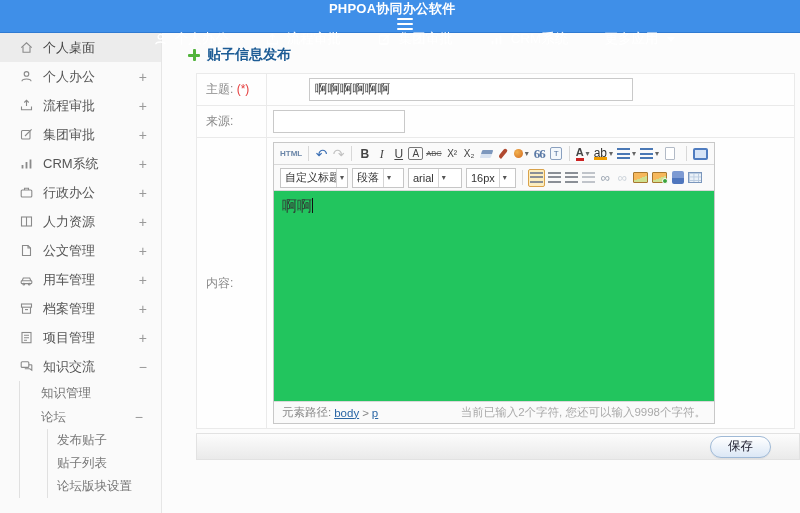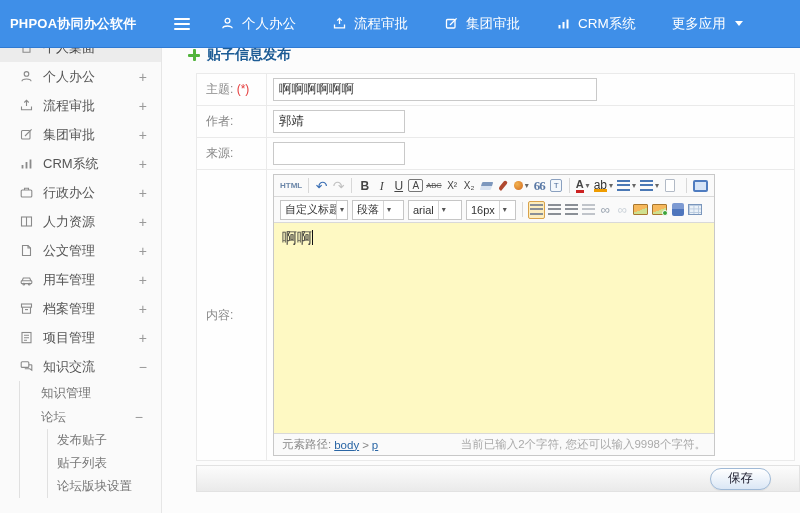--- a/index.html
+++ b/index.html
@@ -3,22 +3,22 @@
 <meta charset="utf-8">
 <style>
   * { box-sizing: border-box; }
   html,body { margin:0; padding:0; }
   body {
     width:800px; height:513px; position:relative; overflow:hidden;
     font-family:"Liberation Sans","DejaVu Sans",sans-serif;
     background:#fcfcfc; color:#333;
   }
   
-  .topbar{position:absolute;top:0;left:0;width:800px;height:48px;background:#3F8FE8;
-    border-bottom:1px solid #2f7ad2;display:flex;align-items:center;color:#fff;z-index:5;}
+  .topbar{position:absolute;top:0;left:0;width:800px;height:33px;background:#3F8FE8;
+    border-bottom:1px solid #2f7ad2;display:flex;align-items:center;color:#fff;z-index:5;flex-direction:column;}
   .brand{width:162px;padding-left:10px;font-size:13px;font-weight:bold;letter-spacing:.2px;flex:none;}
   .hamb{width:18px;height:12px;margin:0 0 0 12px;position:relative;cursor:pointer;flex:none;}
   .hamb i{position:absolute;left:0;width:16px;height:2px;background:#fff;border-radius:1px;}
   .hamb i:nth-child(1){top:0}.hamb i:nth-child(2){top:5px}.hamb i:nth-child(3){top:10px}
   .topnav{display:flex;align-items:center;margin-left:28px;gap:36px;font-size:13.5px;}
   .ni{display:flex;align-items:center;gap:7px;cursor:pointer;white-space:nowrap;}
   .ni svg{display:block;}
   .caret-w{width:0;height:0;border-left:4px solid transparent;border-right:4px solid transparent;border-top:5px solid #fff;margin-left:2px;}
   
   .sidebar{position:absolute;top:33px;left:0;width:162px;height:480px;background:#fafafa;
@@ -45,23 +45,23 @@
   td.lab{width:70px;padding-left:9px;font-size:12px;color:#888;}
   td.val{padding:3px 6px;}
   .req{color:#E43B3B;}
   tr.r-s td{height:33px;}
   tr.r-i td{height:32px;}
   .fselect{display:inline-flex;align-items:center;height:21px;border:1px solid #767676;background:#fff;
     padding:0 5px 0 7px;font-size:12.5px;color:#222;gap:18px;cursor:pointer;}
   .scar{font-size:8px;color:#333;}
   input.txt{height:23px;border:1px solid #c9c9c9;font-size:12.5px;color:#333;padding:0 5px;
     font-family:inherit;background:#fff;outline:none;}
-  .w-subject{width:324px;} .w-short{width:132px;}
+  .w-subject{width:324px;margin-left:36px;} .w-short{width:132px;}
   
-  .editor{border:1px solid #c8c8c8;width:442px;background:#fef9c3;margin:1px 0;}
+  .editor{border:1px solid #c8c8c8;width:442px;background:#22c55e;margin:1px 0;}
   .tb{background:#fafafa;border-bottom:1px solid #d9d9d9;display:flex;align-items:center;padding:2px 4px;height:22px;}
   .tb.tb2{height:26px;border-bottom:1px solid #d9d9d9;}
   .tbtn{display:inline-flex;align-items:center;justify-content:center;height:18px;min-width:15px;
     padding:0 1px;margin:0 1px;font-size:12px;color:#444;cursor:pointer;border-radius:2px;line-height:1;}
   .sep{width:1px;height:15px;background:#d8d8d8;margin:0 4px;flex:none;}
   .t-html{font-size:8px;font-weight:bold;color:#6b86a8;}
   .t-undo{color:#3b6fb4;font-size:14px;} .t-redo{color:#c2c2c2;font-size:14px;}
   .t-b{font-weight:bold;} .t-i{font-style:italic;font-family:"Liberation Serif",serif;} .t-u{text-decoration:underline;}
   .t-abox{border:1px solid #777;font-size:10px;padding:0 2px;height:13px;}
   .t-abc{font-size:7.5px;text-decoration:line-through;color:#555;}
@@ -294,28 +294,20 @@
       <td class="lab">
         <span>主题:</span>
         <span class="req">(*)</span>
       </td>
       <td class="val">
         <input class="txt w-subject" type="text" value="啊啊啊啊啊啊" style="">
       </td>
     </tr>
     <tr class="r-i">
       <td class="lab">
-        <span>作者:</span>
-      </td>
-      <td class="val">
-        <input class="txt w-short" type="text" value="郭靖" style="">
-      </td>
-    </tr>
-    <tr class="r-i">
-      <td class="lab">
         <span>来源:</span>
       </td>
       <td class="val">
         <input class="txt w-short" type="text" value="" style="">
       </td>
     </tr>
     <tr>
       <td class="lab">
         <span>内容:</span>
       </td>

